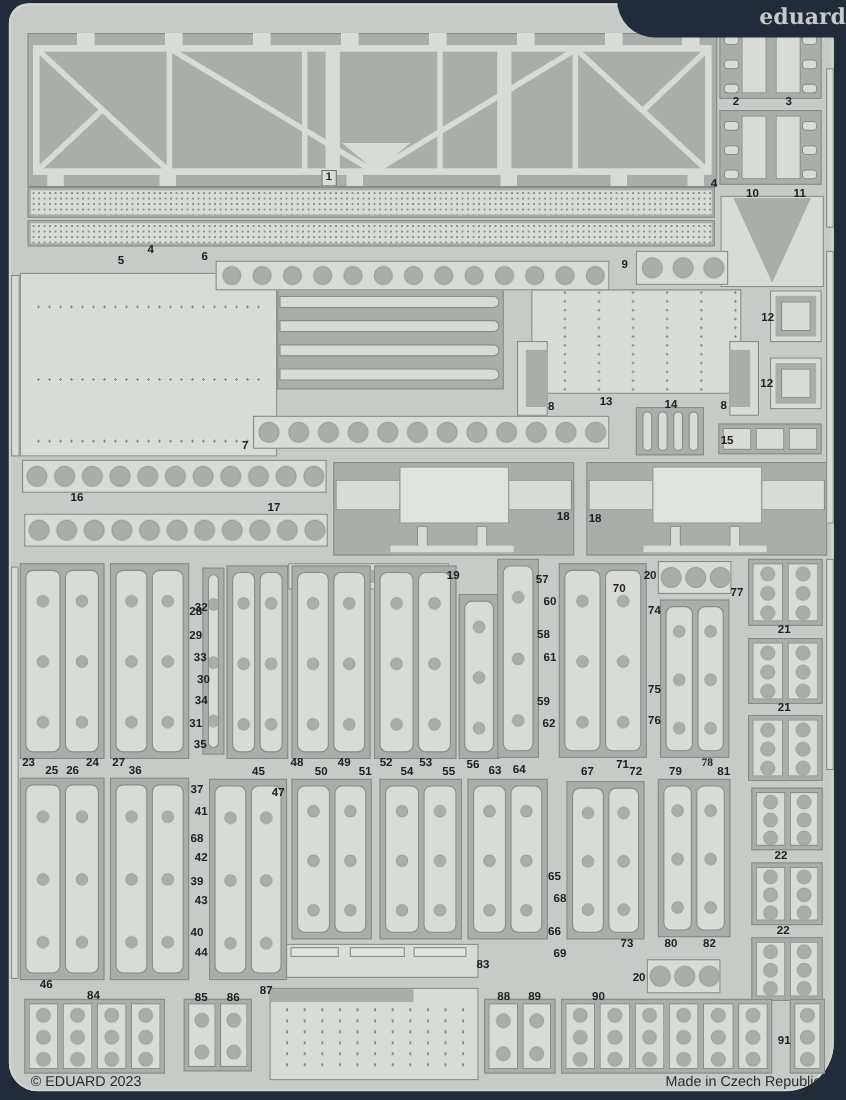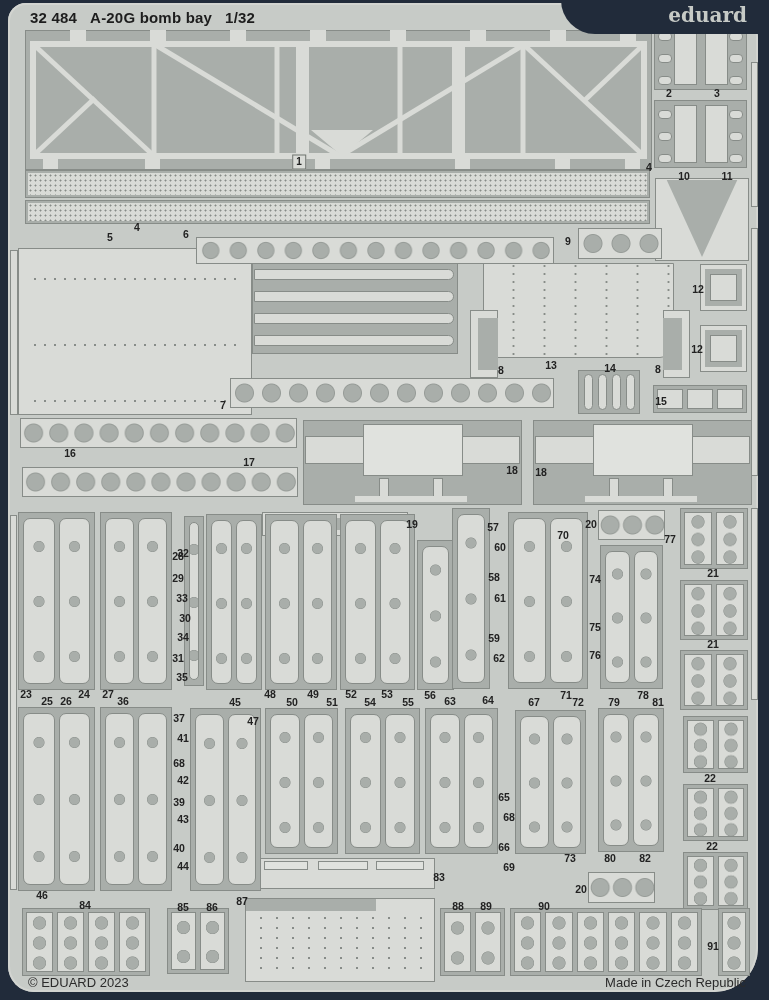--- a/index.html
+++ b/index.html
@@ -9,33 +9,30 @@
   .fret{position:absolute;left:8px;top:3px;width:750px;height:989px;background:#c7cbc7;
         border-radius:18px 34px 44px 26px;box-shadow:inset 0 0 0 2px #d2d4d0}
   #parts-layer{position:absolute;left:0;top:0;width:100%;height:100%}
   .header{position:absolute;left:22px;top:6px;font-size:15px;font-weight:bold;color:#1d1d1d;letter-spacing:.2px}
   .header .seg{margin-right:13px}
   .footer-left{position:absolute;left:20px;top:972px;font-size:13px;color:#2b2b2b}
   .footer-right{position:absolute;right:12px;top:972px;font-size:13px;color:#2b2b2b}
   .brand-tab{position:absolute;right:0;top:0;width:208px;height:34px;background:#212b3a;
              border-bottom-left-radius:44px;text-align:right}
   .brand{font-family:"DejaVu Serif",serif;font-weight:bold;font-size:20px;color:#c6cac6;
-         margin-right:22px;line-height:31px;display:inline-block}
+         line-height:31px;display:inline-block}
   .plabel{position:absolute;transform:translate(-50%,-50%);font-size:10.5px;font-weight:600;
           color:#222;white-space:nowrap;line-height:1}
   .plabel.box{background:#dadcd8;border:1px solid #6f746f;padding:1px 3px 2px;font-size:10px}
 </style>
 </head>
 <body>
 
 <div class="canvas">
   <div class="fret">
-    <div class="header">
-      <span class="seg">32 484</span><span class="seg">A-20G bomb bay</span><span class="seg">1/32</span>
-    </div>
     <div id="parts-layer">
         <div style="position: absolute; left: 17px; top: 27px; width: 627px; height: 140px; background: rgb(169, 174, 170); border: 1px solid rgb(135, 140, 136);"></div>
         <svg width="627" height="140" style="position: absolute; left: 17px; top: 27px;">
           <rect x="8" y="14" width="611" height="112" fill="none" stroke="#d9dbd7" stroke-width="6"></rect>
           <line x1="129" y1="14" x2="129" y2="126" stroke="#d9dbd7" stroke-width="5"></line>
           <line x1="252" y1="14" x2="252" y2="126" stroke="#d9dbd7" stroke-width="5"></line>
           <line x1="375" y1="14" x2="375" y2="126" stroke="#d9dbd7" stroke-width="5"></line>
           <line x1="498" y1="14" x2="498" y2="126" stroke="#d9dbd7" stroke-width="5"></line>
           <rect x="271" y="14" width="13" height="112" fill="#d9dbd7"></rect>
           <rect x="427" y="14" width="13" height="112" fill="#d9dbd7"></rect>
@@ -285,37 +282,37 @@
         <div class="plabel" style="left: 262px; top: 691px;">48</div>
         <div class="plabel" style="left: 284px; top: 699px;">50</div>
         <div class="plabel" style="left: 305px; top: 691px;">49</div>
         <div class="plabel" style="left: 324px; top: 699px;">51</div>
         <div class="plabel" style="left: 343px; top: 691px;">52</div>
         <div class="plabel" style="left: 362px; top: 699px;">54</div>
         <div class="plabel" style="left: 379px; top: 691px;">53</div>
         <div class="plabel" style="left: 400px; top: 699px;">55</div>
         <div class="plabel" style="left: 422px; top: 692px;">56</div>
         <div class="plabel" style="left: 442px; top: 698px;">63</div>
-        <div class="plabel" style="left: 480px; top: 697px;">64</div>
+        <div class="plabel" style="left: 464px; top: 697px;">64</div>
         <div class="plabel" style="left: 485px; top: 524px;">57</div>
         <div class="plabel" style="left: 492px; top: 544px;">60</div>
         <div class="plabel" style="left: 486px; top: 574px;">58</div>
         <div class="plabel" style="left: 492px; top: 595px;">61</div>
         <div class="plabel" style="left: 486px; top: 635px;">59</div>
         <div class="plabel" style="left: 491px; top: 655px;">62</div>
         <div class="plabel" style="left: 555px; top: 532px;">70</div>
         <div class="plabel" style="left: 526px; top: 699px;">67</div>
         <div class="plabel" style="left: 558px; top: 692px;">71</div>
         <div class="plabel" style="left: 570px; top: 699px;">72</div>
-        <div class="plabel" style="left: 587px; top: 576px;">74</div>
+        <div class="plabel" style="left: 587px; top: 552px;">74</div>
         <div class="plabel" style="left: 587px; top: 624px;">75</div>
         <div class="plabel" style="left: 587px; top: 652px;">76</div>
         <div class="plabel" style="left: 662px; top: 536px;">77</div>
         <div class="plabel" style="left: 606px; top: 699px;">79</div>
-        <div class="plabel" style="left: 635px; top: 692px;">78</div>
+        <div class="plabel" style="left: 635px; top: 692px; font-family: Liberation Serif, serif;">78</div>
         <div class="plabel" style="left: 650px; top: 699px;">81</div>
         <div class="plabel" style="left: 171px; top: 715px;">37</div>
         <div class="plabel" style="left: 175px; top: 735px;">41</div>
         <div class="plabel" style="left: 171px; top: 760px;">68</div>
         <div class="plabel" style="left: 175px; top: 777px;">42</div>
         <div class="plabel" style="left: 171px; top: 799px;">39</div>
         <div class="plabel" style="left: 175px; top: 816px;">43</div>
         <div class="plabel" style="left: 171px; top: 845px;">40</div>
         <div class="plabel" style="left: 175px; top: 863px;">44</div>
         <div class="plabel" style="left: 34px; top: 892px;">46</div>

